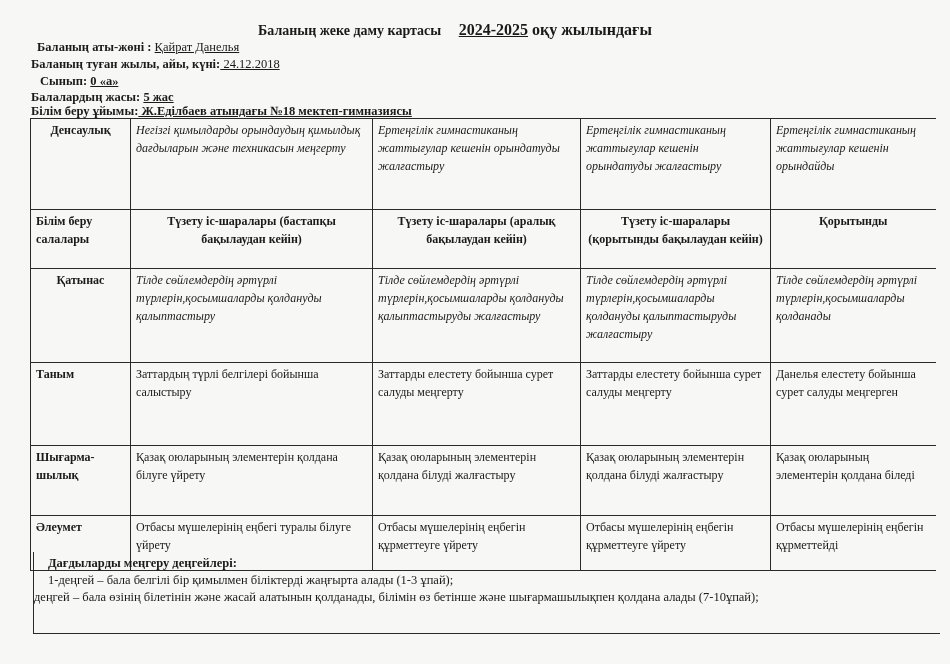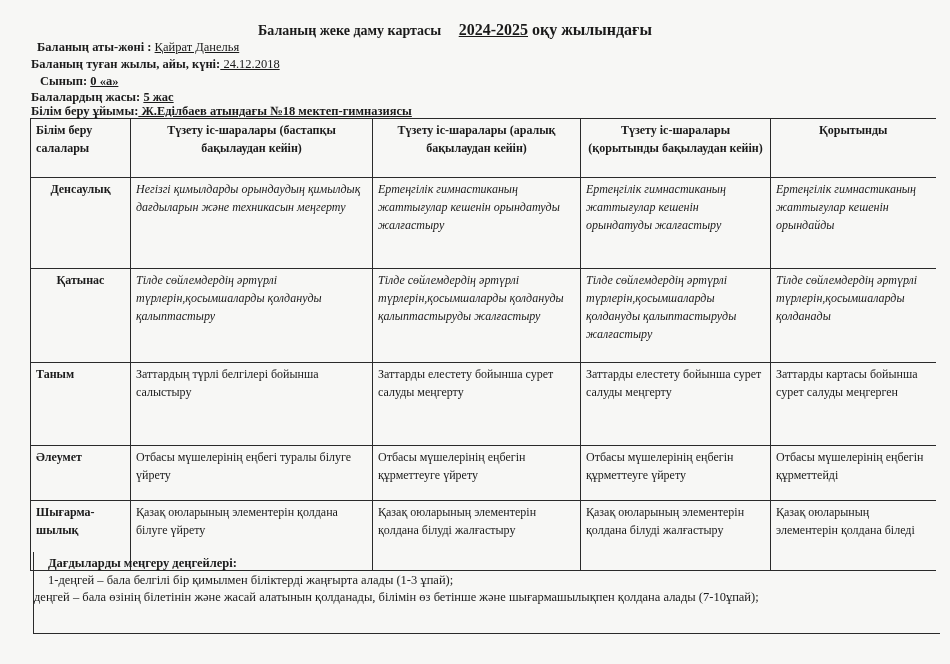--- a/index.html
+++ b/index.html
@@ -75,61 +75,61 @@
 
 <table class="card">
   <colgroup>
     <col style="width:100px">
     <col style="width:242px">
     <col style="width:208px">
     <col style="width:190px">
     <col style="width:165px">
   </colgroup>
   <tbody>
-      <tr style="height:59px">
+      <tr style="height:91px">
+    <td class="area c">Денсаулық</td>
+    <td class="it">Негізгі қимылдарды орындаудың қимылдық дағдыларын және техникасын меңгерту</td>
+    <td class="it">Ертеңгілік гимнастиканың жаттығулар кешенін орындатуды жалғастыру</td>
+    <td class="it">Ертеңгілік гимнастиканың жаттығулар кешенін орындатуды жалғастыру</td>
+    <td class="it">Ертеңгілік гимнастиканың жаттығулар кешенін орындайды</td>
+  </tr>
+  <tr style="height:59px">
     <td class="head left">Білім беру салалары</td>
     <td class="head">Түзету іс-шаралары (бастапқы бақылаудан кейін)</td>
     <td class="head">Түзету іс-шаралары (аралық бақылаудан кейін)</td>
     <td class="head">Түзету іс-шаралары (қорытынды бақылаудан кейін)</td>
     <td class="head">Қорытынды</td>
-  </tr>
-  <tr style="height:91px">
-    <td class="area c">Денсаулық</td>
-    <td class="it">Негізгі қимылдарды орындаудың қимылдық дағдыларын және техникасын меңгерту</td>
-    <td class="it">Ертеңгілік гимнастиканың жаттығулар кешенін орындатуды жалғастыру</td>
-    <td class="it">Ертеңгілік гимнастиканың жаттығулар кешенін орындатуды жалғастыру</td>
-    <td class="it">Ертеңгілік гимнастиканың жаттығулар кешенін орындайды</td>
   </tr>
   <tr style="height:94px">
     <td class="area c">Қатынас</td>
     <td class="it">Тілде сөйлемдердің әртүрлі түрлерін,қосымшаларды қолдануды қалыптастыру</td>
     <td class="it">Тілде сөйлемдердің әртүрлі түрлерін,қосымшаларды қолдануды қалыптастыруды жалғастыру</td>
     <td class="it">Тілде сөйлемдердің әртүрлі түрлерін,қосымшаларды қолдануды қалыптастыруды жалғастыру</td>
     <td class="it">Тілде сөйлемдердің әртүрлі түрлерін,қосымшаларды қолданады</td>
   </tr>
   <tr style="height:83px">
     <td class="area">Таным</td>
     <td>Заттардың түрлі белгілері бойынша салыстыру</td>
     <td>Заттарды елестету бойынша сурет салуды меңгерту</td>
     <td>Заттарды елестету бойынша сурет салуды меңгерту</td>
-    <td>Заттарды картасы бойынша сурет салуды меңгерген</td>
+    <td>Данелья елестету бойынша сурет салуды меңгерген</td>
+  </tr>
+  <tr style="height:70px">
+    <td class="area">Шығарма-шылық</td>
+    <td>Қазақ оюларының элементерін қолдана білуге үйрету</td>
+    <td>Қазақ оюларының элементерін қолдана білуді жалғастыру</td>
+    <td>Қазақ оюларының элементерін қолдана білуді жалғастыру</td>
+    <td>Қазақ оюларының элементерін қолдана біледі</td>
   </tr>
   <tr style="height:55px">
     <td class="area">Әлеумет</td>
     <td>Отбасы мүшелерінің еңбегі туралы білуге үйрету</td>
     <td>Отбасы мүшелерінің еңбегін құрметтеуге үйрету</td>
     <td>Отбасы мүшелерінің еңбегін құрметтеуге үйрету</td>
     <td>Отбасы мүшелерінің еңбегін құрметтейді</td>
-  </tr>
-  <tr style="height:70px">
-    <td class="area">Шығарма-шылық</td>
-    <td>Қазақ оюларының элементерін қолдана білуге үйрету</td>
-    <td>Қазақ оюларының элементерін қолдана білуді жалғастыру</td>
-    <td>Қазақ оюларының элементерін қолдана білуді жалғастыру</td>
-    <td>Қазақ оюларының элементерін қолдана біледі</td>
   </tr>
 </tbody>
   </table>
 
 <div class="footer-box">
   <div class="fh">Дағдыларды меңгеру деңгейлері:</div>
   <div class="fl" style="margin-left:14px;">1-деңгей – бала белгілі бір қимылмен біліктерді жаңғырта алады (1-3 ұпай);</div>
   <div class="fl" style="margin-left:0px;">деңгей – бала өзінің білетінін және жасай алатынын қолданады, білімін өз бетінше және шығармашылықпен қолдана алады (7-10ұпай);</div>
 </div>
 

